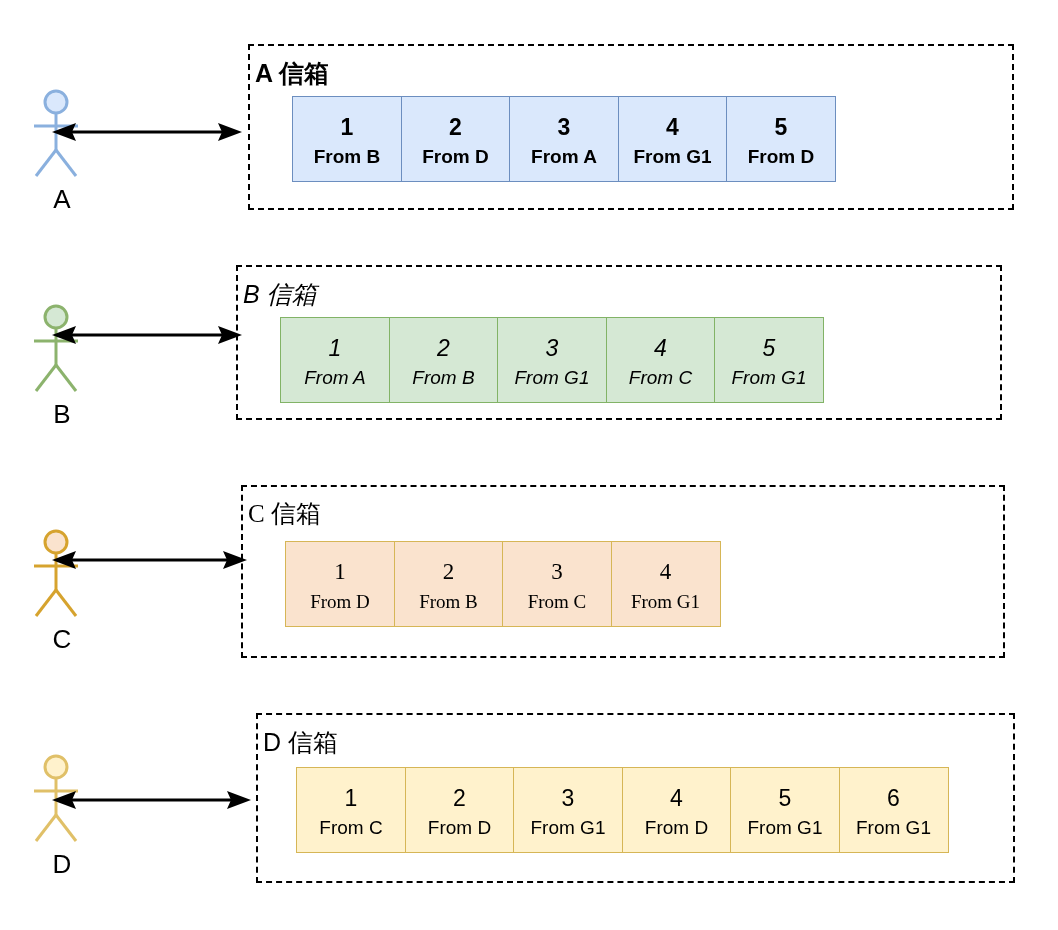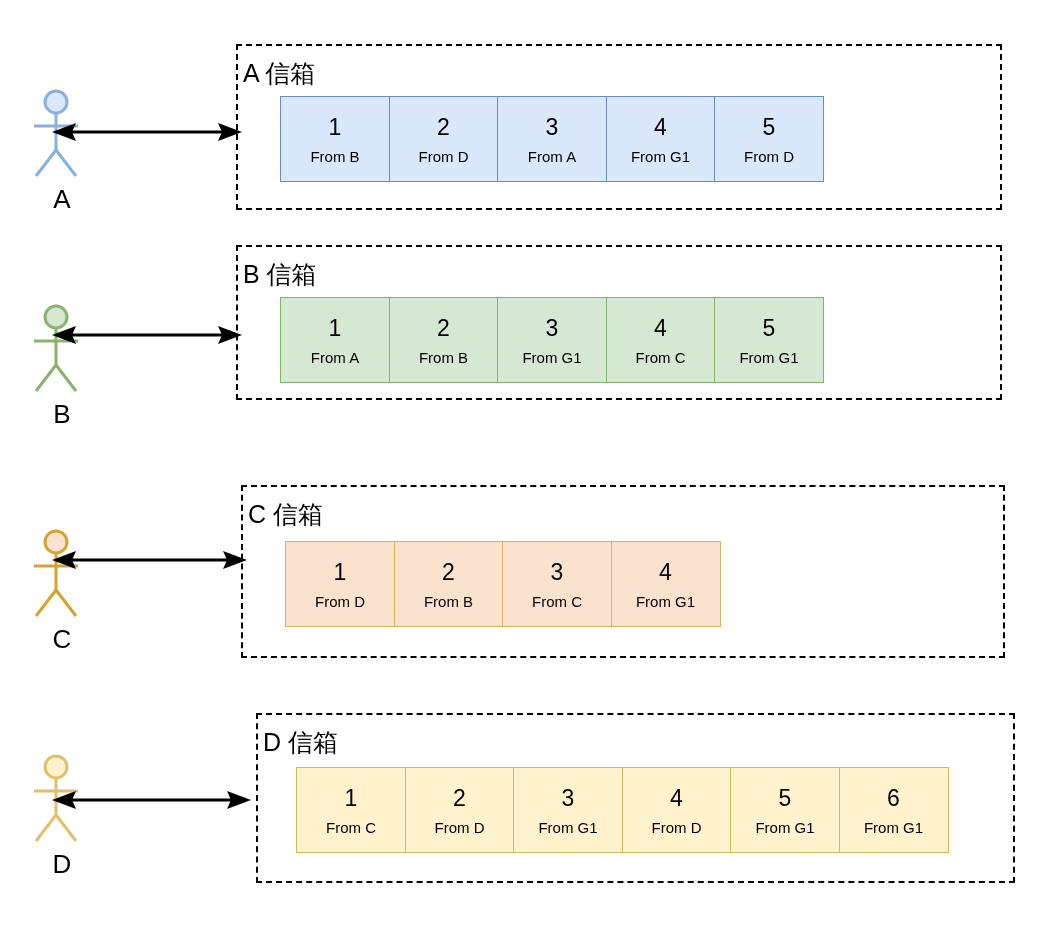--- a/index.html
+++ b/index.html
@@ -83,21 +83,21 @@
     margin-left: -1.5px;
   }
   .cell:first-child { margin-left: 0; }
   .cell .idx {
     font-size: 23px;
     color: #000000;
     line-height: 26px;
     margin-bottom: 9px;
   }
   .cell .from {
-    font-size: 15px;
+    font-size: 19px;
     color: #000000;
     line-height: 16px;
   }
   
   .cells[data-palette="blue"]  .cell { background:#dae8fc; border-color:#6c8ebf; }
   .cells[data-palette="green"] .cell { background:#d5e8d4; border-color:#82b366; }
   .cells[data-palette="peach"] .cell { background:#fae3ce; border-color:#d6b656; }
   .cells[data-palette="yellow"].cell,
   .cells[data-palette="yellow"] .cell { background:#fff2cc; border-color:#d6b656; }
 </style>
@@ -116,21 +116,21 @@
     </svg>
     <div class="actor-label">A</div>
   </div>
 
   <svg class="arrow" style="left:52px; top:120px; width:190px;" viewBox="0 0 190 24">
     <line x1="14" y1="12" x2="176" y2="12" stroke="#000000" stroke-width="3"></line>
     <polygon points="0,12 24,3 20,12 24,21" fill="#000000"></polygon>
     <polygon points="190,12 166,3 170,12 166,21" fill="#000000"></polygon>
   </svg>
 
-  <div class="mailbox" style="left:236px; top:44px; width:766px; height:166px;">
+  <div class="mailbox" style="left:248px; top:44px; width:766px; height:166px;font-weight:bold;">
     <div class="mailbox-title">A 信箱</div>
     <div class="cells" data-palette="blue" style="left:42px; top:50px;">
       <div class="cell">
         <div class="idx">1</div>
         <div class="from">From B</div>
       </div>
       <div class="cell">
         <div class="idx">2</div>
         <div class="from">From D</div>
       </div>
@@ -159,21 +159,21 @@
     </svg>
     <div class="actor-label">B</div>
   </div>
 
   <svg class="arrow" style="left:52px; top:323px; width:190px;" viewBox="0 0 190 24">
     <line x1="14" y1="12" x2="176" y2="12" stroke="#000000" stroke-width="3"></line>
     <polygon points="0,12 24,3 20,12 24,21" fill="#000000"></polygon>
     <polygon points="190,12 166,3 170,12 166,21" fill="#000000"></polygon>
   </svg>
 
-  <div class="mailbox" style="left:236px; top:245px; width:766px; height:155px;">
+  <div class="mailbox" style="left:236px; top:265px; width:766px; height:155px;font-style:italic;">
     <div class="mailbox-title">B 信箱</div>
     <div class="cells" data-palette="green" style="left:42px; top:50px;">
       <div class="cell">
         <div class="idx">1</div>
         <div class="from">From A</div>
       </div>
       <div class="cell">
         <div class="idx">2</div>
         <div class="from">From B</div>
       </div>
@@ -202,21 +202,21 @@
     </svg>
     <div class="actor-label">C</div>
   </div>
 
   <svg class="arrow" style="left:52px; top:548px; width:195px;" viewBox="0 0 195 24">
     <line x1="14" y1="12" x2="181" y2="12" stroke="#000000" stroke-width="3"></line>
     <polygon points="0,12 24,3 20,12 24,21" fill="#000000"></polygon>
     <polygon points="195,12 171,3 175,12 171,21" fill="#000000"></polygon>
   </svg>
 
-  <div class="mailbox" style="left:241px; top:485px; width:764px; height:173px;">
+  <div class="mailbox" style="left:241px; top:485px; width:764px; height:173px;font-family:Liberation Serif, serif;">
     <div class="mailbox-title">C 信箱</div>
     <div class="cells" data-palette="peach" style="left:42px; top:54px;">
       <div class="cell">
         <div class="idx">1</div>
         <div class="from">From D</div>
       </div>
       <div class="cell">
         <div class="idx">2</div>
         <div class="from">From B</div>
       </div>

